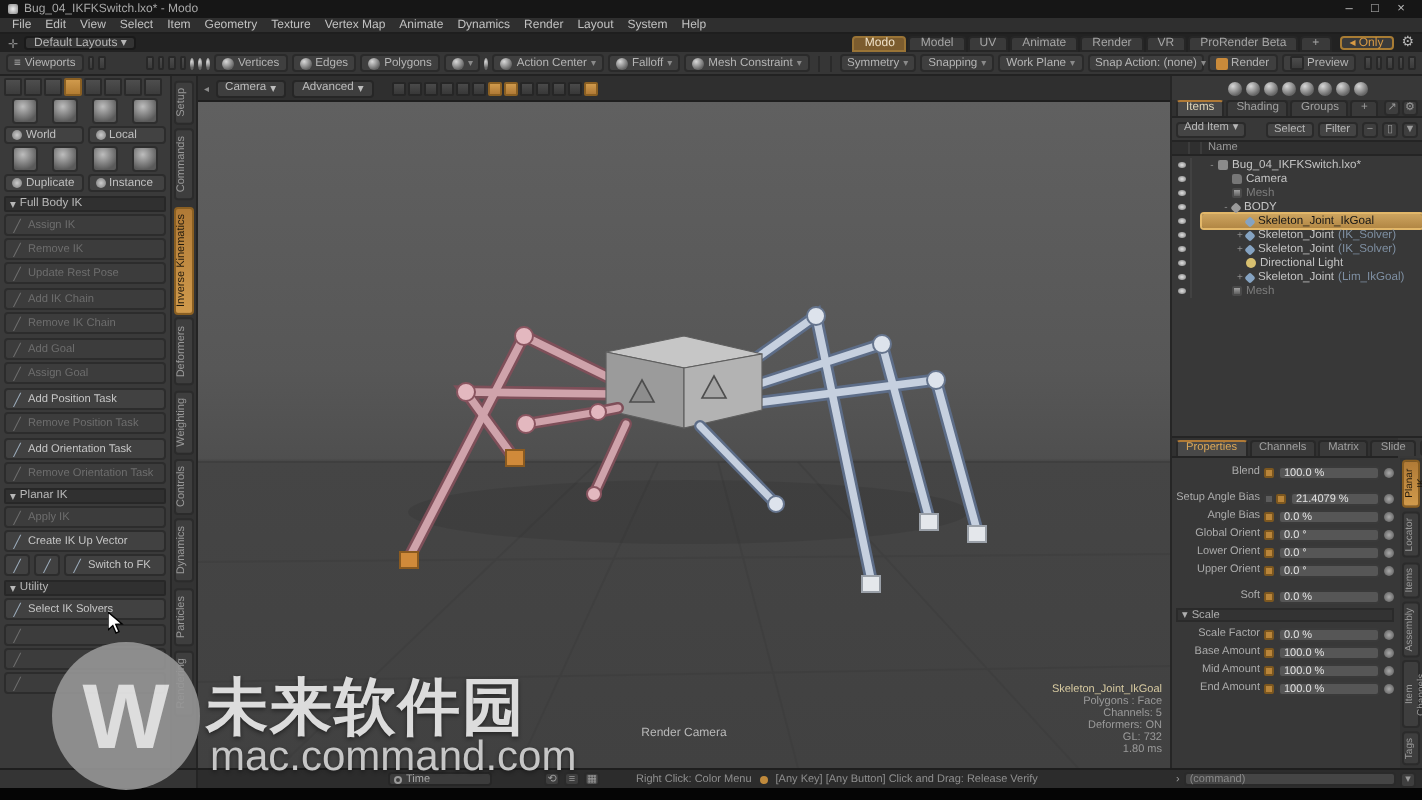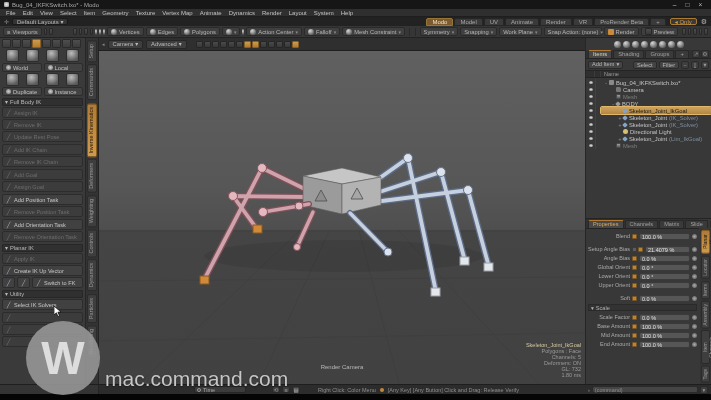--- a/index.html
+++ b/index.html
@@ -836,19 +836,20 @@
       <span id="cmd-box">(command)</span>
       <span class="rp-ico">▾</span>
     </div>
   </div>
   <div id="blackbar" class="abs"></div>
 
   <div id="watermark" class="abs">
     <div id="wm-logo">
         <span>W</span>
       </div>
+    <div id="wm-cn">未来软件园</div>
     <div id="wm-url">mac.command.com</div>
   </div>
 
   <svg id="cursor" class="abs" viewBox="0 0 8 11">
     <polygon points="0,0 0,9 2.4,6.8 4,10.5 5.5,9.8 3.9,6.2 7,6" fill="#fff" stroke="#000" stroke-width="0.7"></polygon>
   </svg>
 </div>
 
 </body></html>

